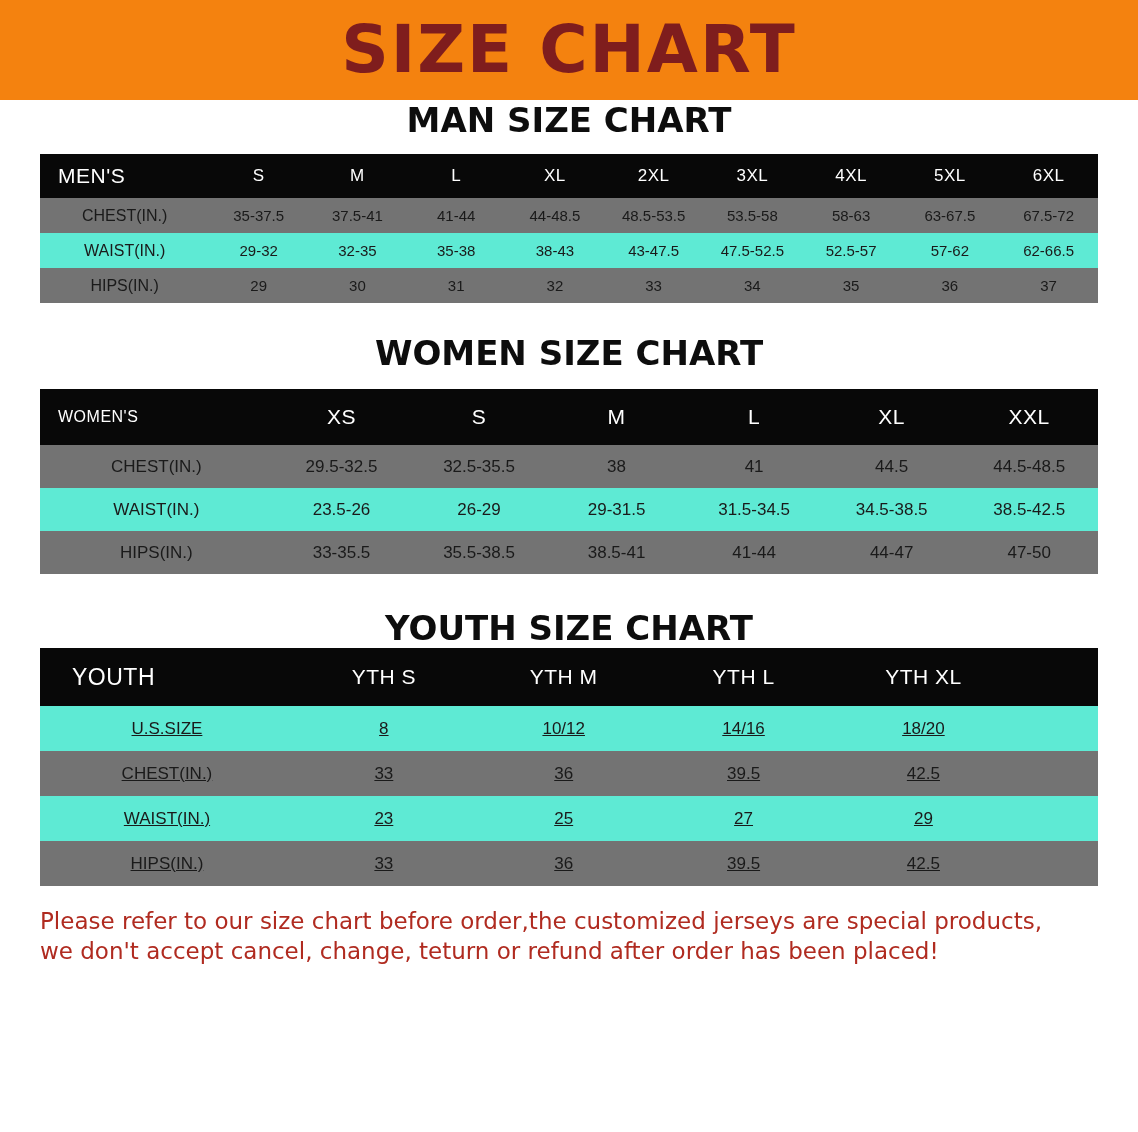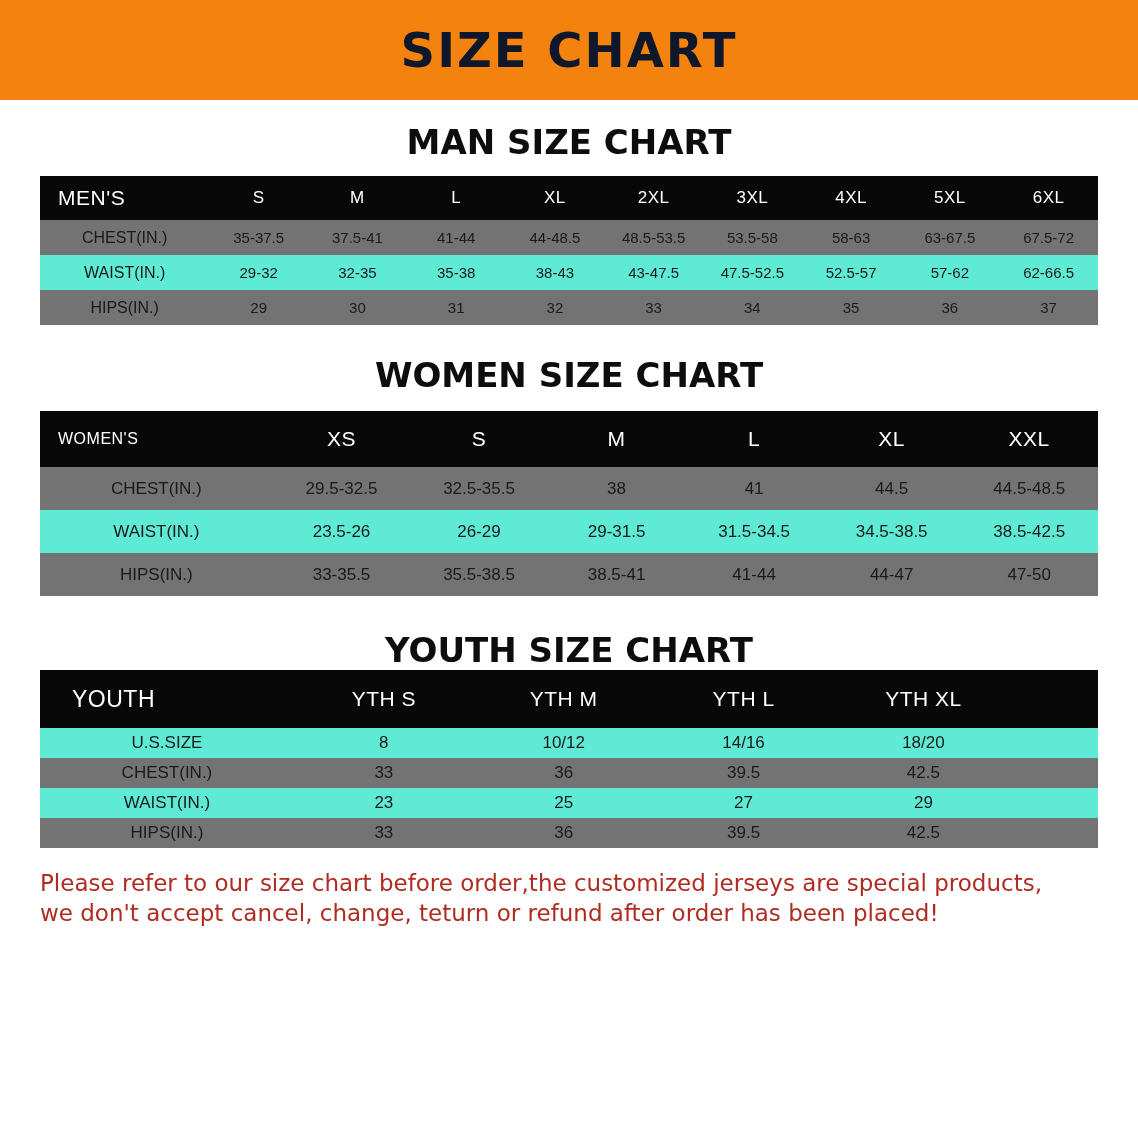--- a/index.html
+++ b/index.html
@@ -20,34 +20,34 @@
   .banner {
     background: #f4820f;
     height: 100px;
     display: flex;
     align-items: center;
     justify-content: center;
   }
   .banner-title {
     font-family: "DejaVu Sans", sans-serif;
     font-weight: bold;
-    font-size: 48px;
+    font-size: 66px;
     letter-spacing: 2px;
-    color: #0f172a;
+    color: #7f1d1d;
     line-height: 1;
   }
 
   
   .section-heading {
     text-align: center;
     font-family: "DejaVu Sans", sans-serif;
     font-weight: bold;
     color: #0d0d0d;
   }
-  .heading-man   { font-size: 34px; margin-top: 22px; margin-bottom: 14px; }
+  .heading-man   { font-size: 34px; margin-bottom: 14px; }
   .heading-women { font-size: 34px; margin-top: 30px; margin-bottom: 16px; }
   .heading-youth { font-size: 34px; margin-top: 34px; }
 
   
   .table-wrap {
     margin: 0 40px;
   }
   table.size-table {
     width: 100%;
     border-collapse: collapse;
@@ -100,21 +100,21 @@
   #women-table thead th.corner { font-size: 16px; }
   #women-table thead tr { height: 56px; }
   #women-table thead th { height: 56px; }
   #women-table tbody td { font-size: 17px; height: 43px; }
   #women-table tbody td.label { font-size: 17px; }
 
   
   #youth-table thead th { font-size: 21px; }
   #youth-table thead th.corner { font-size: 23px; padding-left: 32px; }
   #youth-table thead th { height: 58px; }
-  #youth-table tbody td { font-size: 17px; height: 30px; }
+  #youth-table tbody td { font-size: 17px; height: 45px; text-decoration: underline; }
 
   
   .note {
     margin: 20px 40px 0 40px;
     color: #b02b20;
     font-family: "DejaVu Sans", sans-serif;
     font-size: 23px;
     line-height: 1.32;
     text-align: left;
   }

